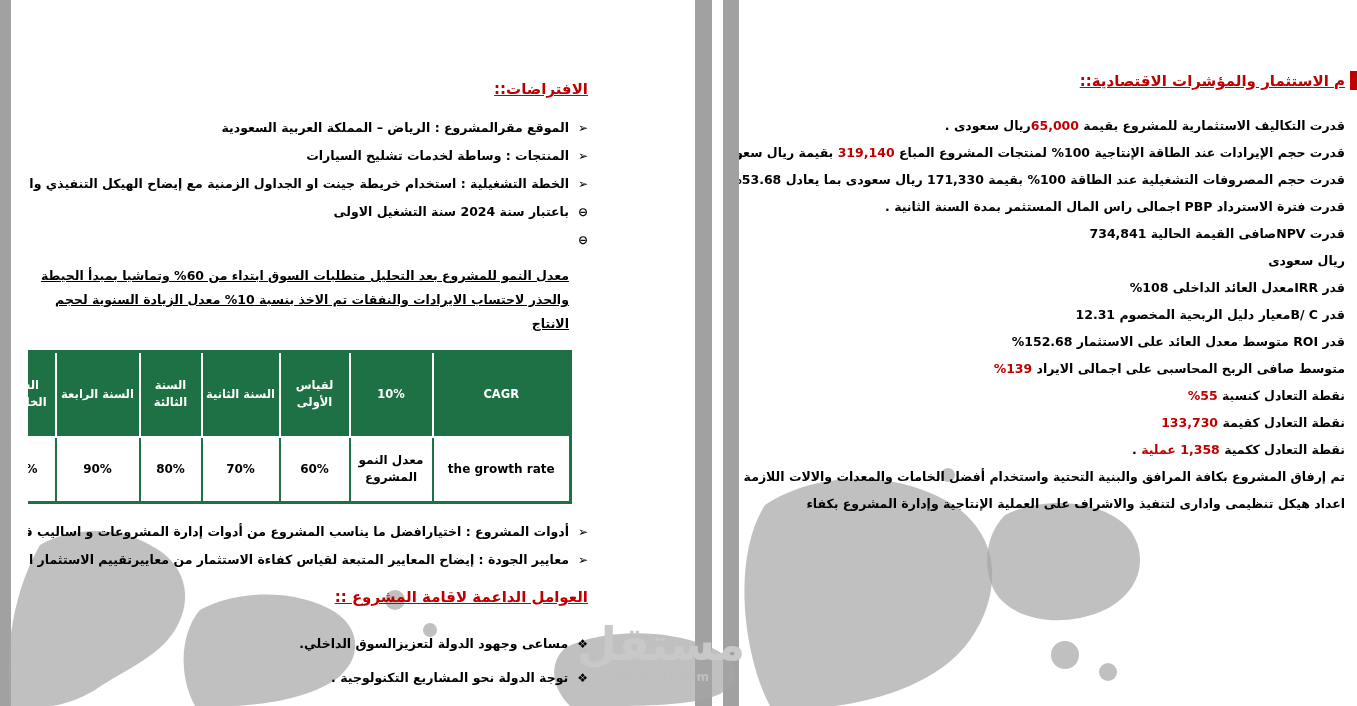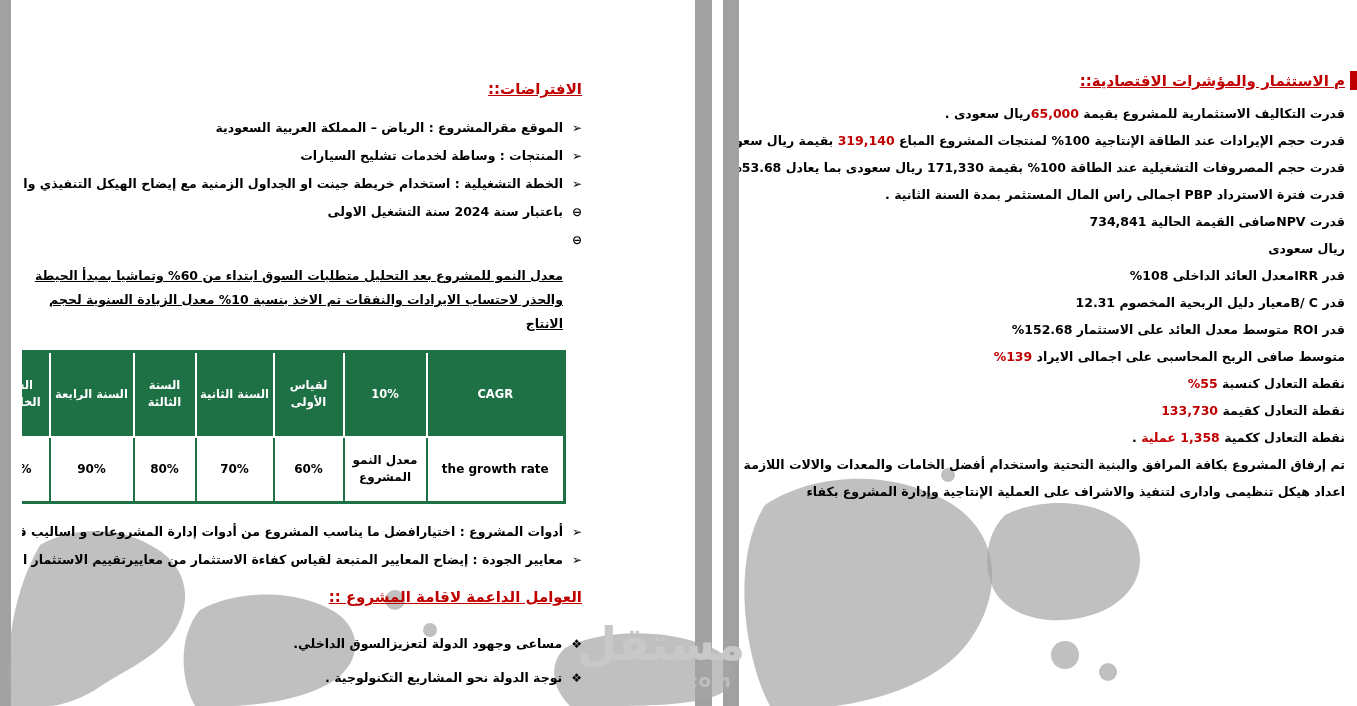--- a/index.html
+++ b/index.html
@@ -8,29 +8,29 @@
     position:relative; width:1357px; height:706px; background:#ffffff;
     overflow:hidden; font-family:"DejaVu Sans","Liberation Sans",sans-serif; color:#000;
   }
   .strip { position:absolute; top:0; height:100%; background:#a1a1a1; z-index:0; }
   #strip-left  { left:0;    width:11px; }
   #strip-mid-a { left:695px; width:17px; }
   #strip-mid-b { left:723px; width:16px; }
   .map { position:absolute; left:0; top:0; z-index:1; pointer-events:none; }
   .page { position:absolute; top:0; z-index:2; direction:rtl; overflow:hidden; height:706px; }
   #page-right { left:739px; width:618px; padding:0 12px 0 6px; }
-  #page-left  { left:22px;  width:596px; padding:0 36px 0 10px;border-radius:16px; }
+  #page-left  { left:28px;  width:596px; padding:0 36px 0 10px;border-radius:16px; }
   .doc-title {
     color:#C00000; font-weight:bold; font-size:15px; text-align:right;
     text-decoration:underline; line-height:22px;
   }
   #econ-title { margin-top:70px; }
   #assumptions-title { margin-top:78px; }
   #support-title { margin-top:10px; }
-  .lines { margin-top:8px; }
+  .lines { margin-top:20px; }
   .doc-line {
     font-size:12.5px; font-weight:bold; line-height:27px;
     white-space:nowrap; text-align:right;
   }
   .red { color:#C00000; }
   .title-cursor { position:absolute; right:0; top:71px; width:7px; height:19px; background:#C00000; }
   .bullets { margin-top:16px; }
   .bullet {
     display:flex; align-items:flex-start; gap:9px; min-height:28px;
     font-size:12.5px; font-weight:bold; line-height:24px;
@@ -53,21 +53,21 @@
     font-weight:bold; font-size:12px; padding:4px 2px; line-height:17px;
   }
   .bullets.after { margin-top:16px; }
   .bullets.support { margin-top:24px; }
   .bullets.support .bullet { min-height:34px; }
   .watermark {
     position:absolute; left:545px; top:618px; width:232px; z-index:5;
     text-align:center; pointer-events:none;
   }
   .watermark .w-ar { font-size:46px; font-weight:bold; line-height:52px; color:#c8c8c8; }
-  .watermark .w-en { font-size:18px; font-weight:bold; color:#bfbfbf; letter-spacing:1px; direction:ltr; }
+  .watermark .w-en { font-size:12px; font-weight:bold; color:#bfbfbf; letter-spacing:1px; direction:ltr; }
 </style>
 </head>
 <body>
 
 <div class="canvas">
 
   <div class="strip" id="strip-left"></div>
   <div class="strip" id="strip-mid-a"></div>
   <div class="strip" id="strip-mid-b"></div>
 

